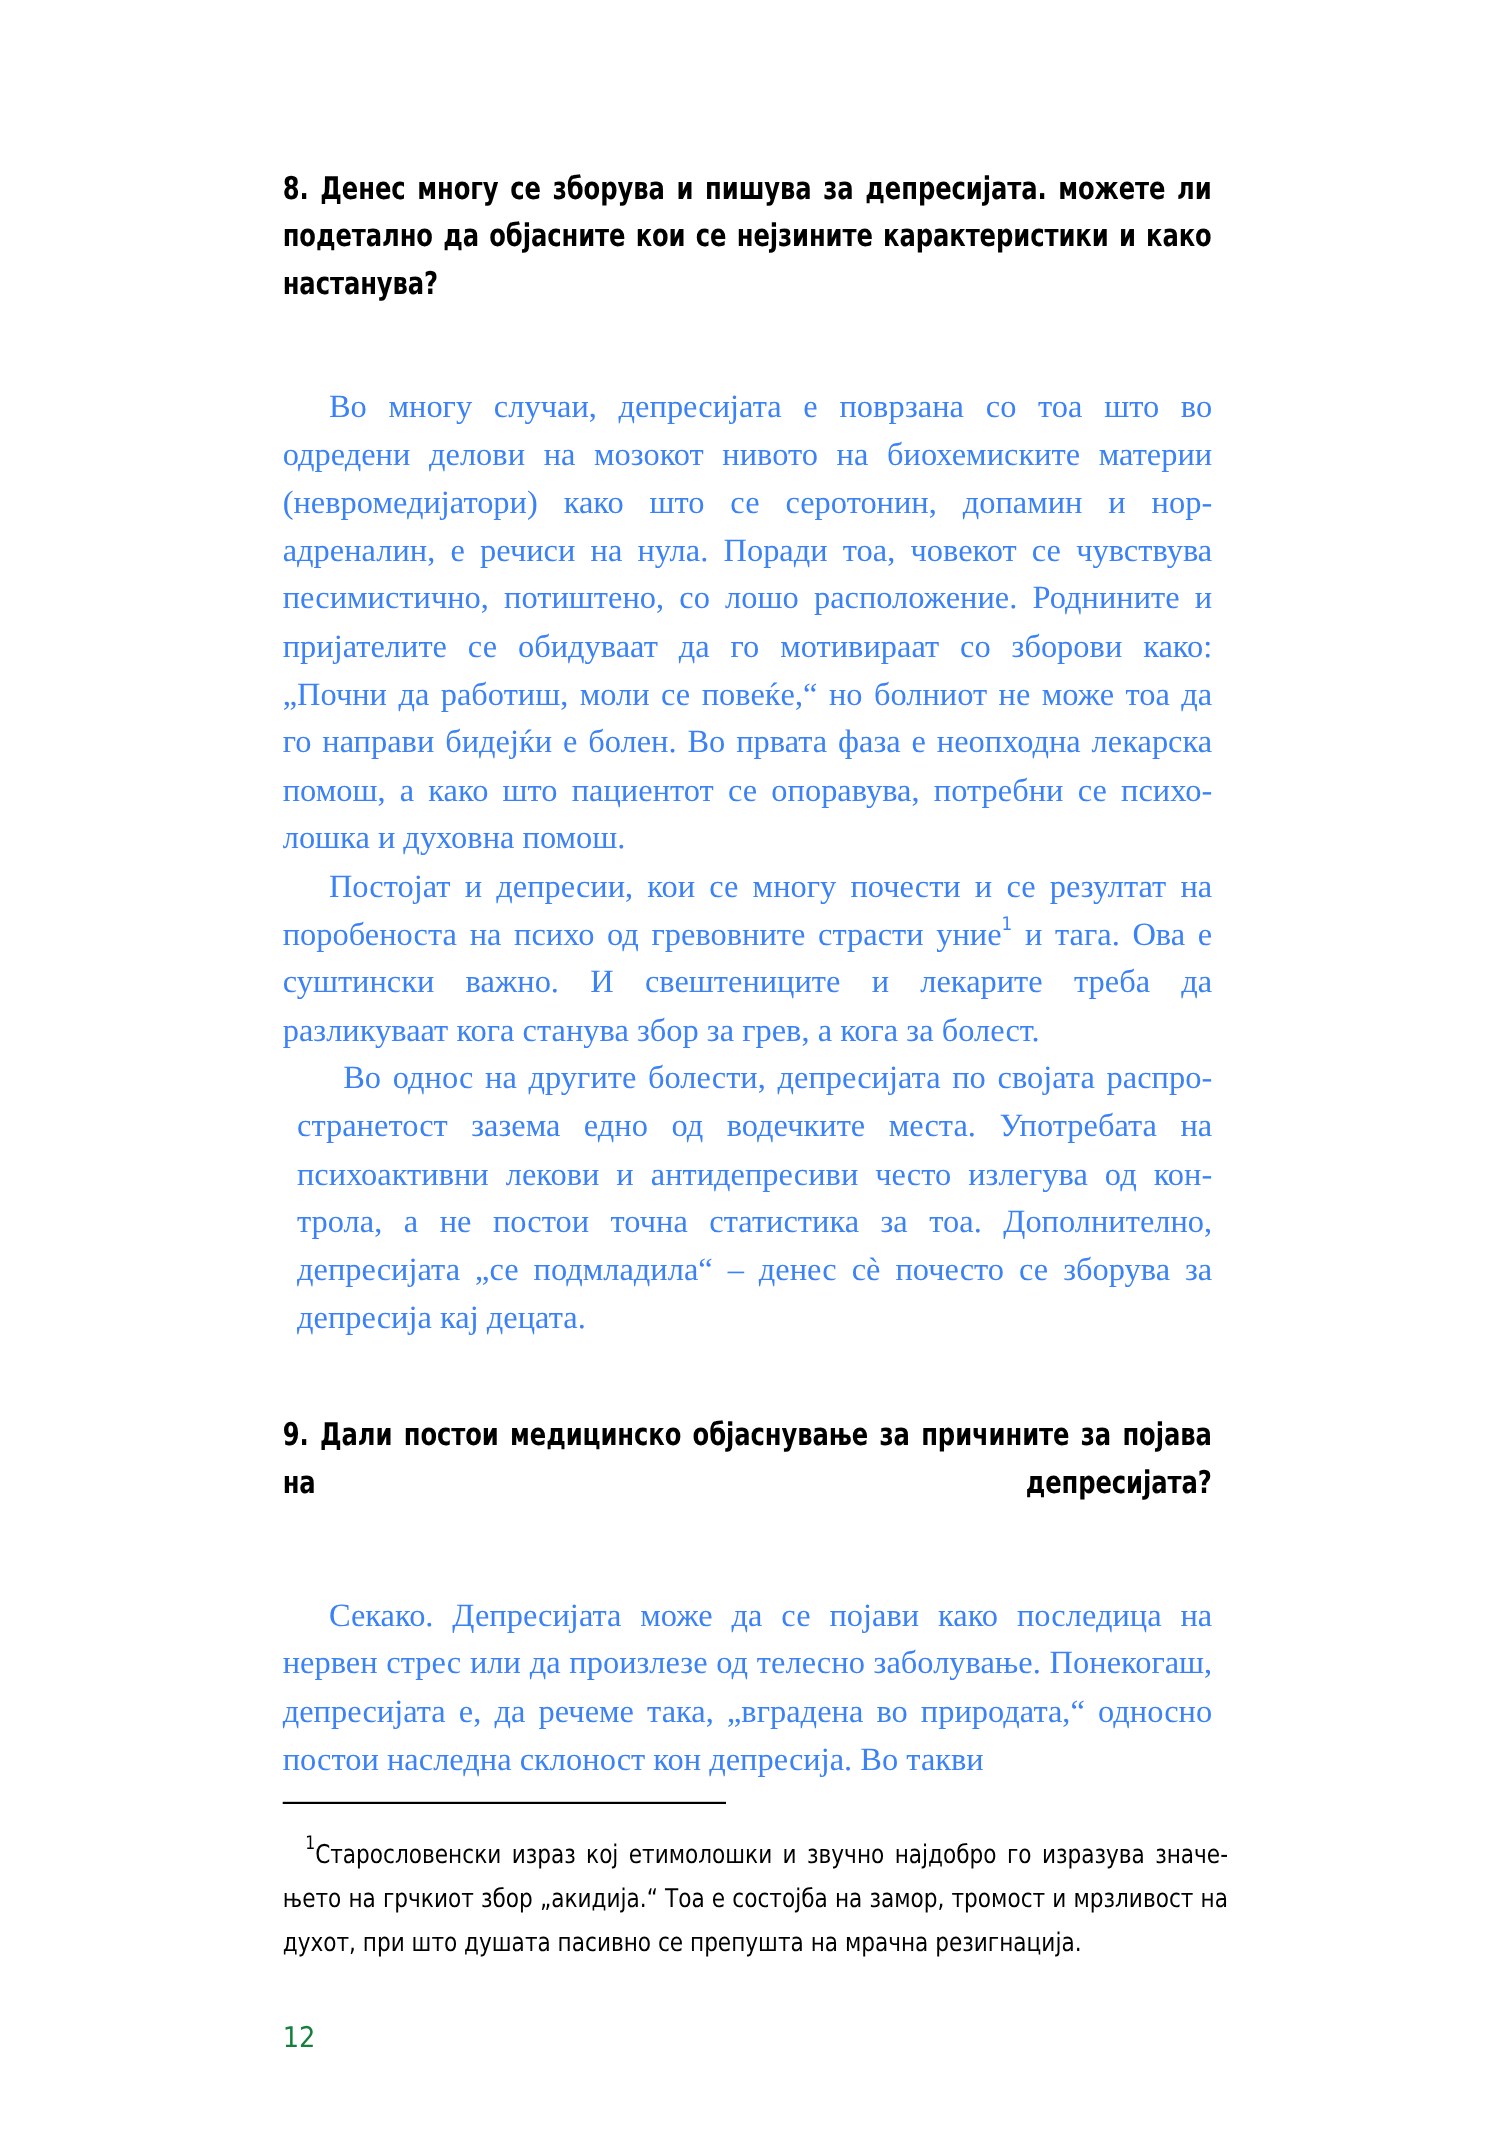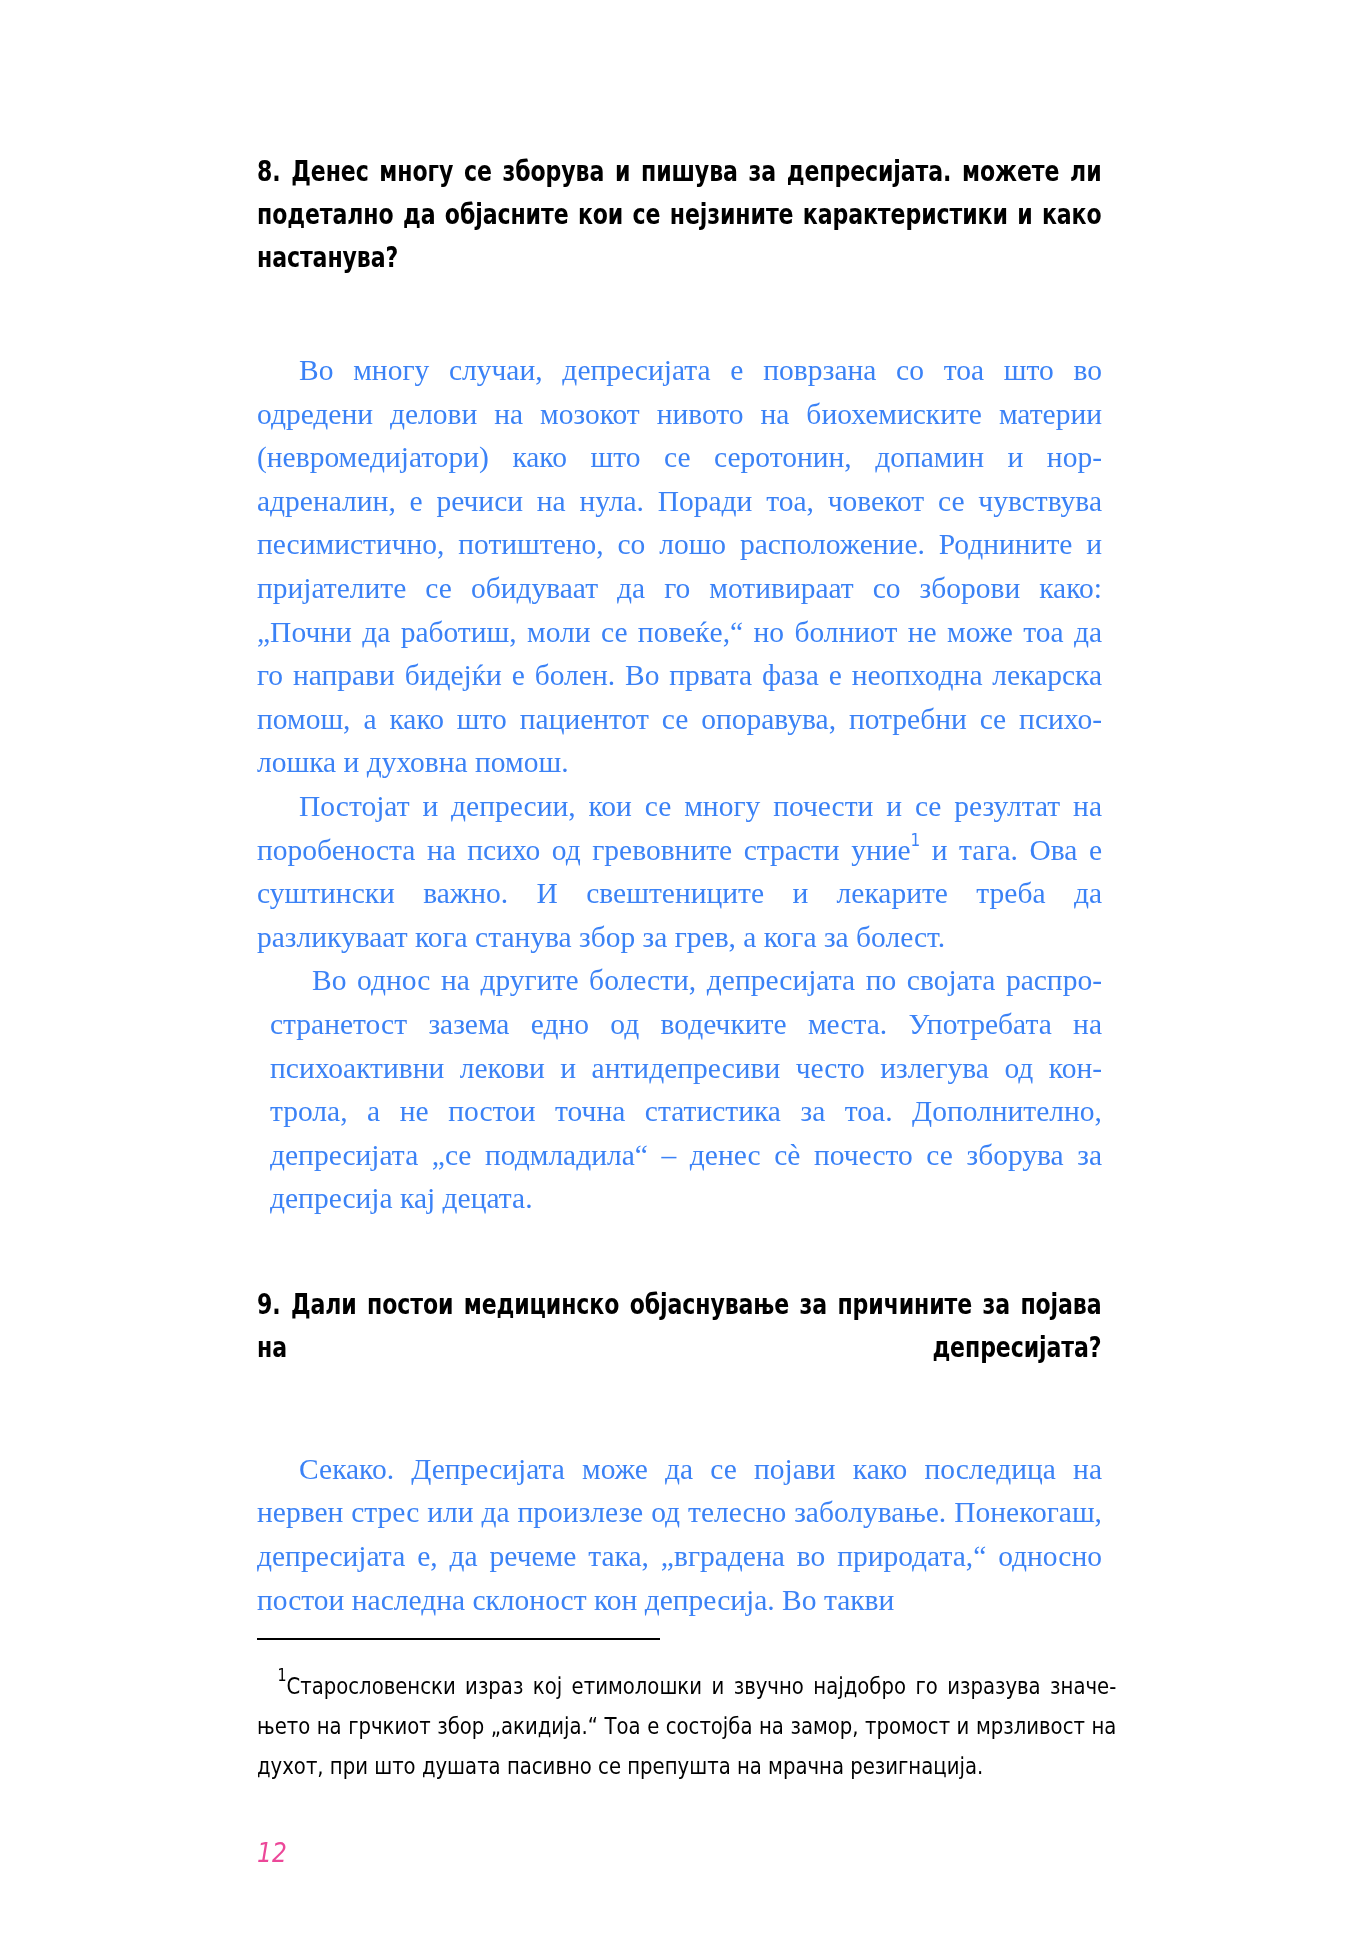--- a/index.html
+++ b/index.html
@@ -104,22 +104,21 @@
   }
 
   
   .page-number {
     position: absolute;
     left: 148px;
     top: 1838px;
     font-family: "DejaVu Sans Condensed", "Liberation Sans Narrow", "Liberation Sans", sans-serif;
     font-size: 26px;
     line-height: 30px;
-    color: #ec4899;
-    font-style: italic;
+    color: #15803d;
   }
 </style>
 </head>
 <body>
 
 <div class="page">
 
   <div class="content">
 
     <h2 class="heading" id="heading-8">8. Денес многу се зборува и пишува за депресијата. можете ли подетално да објасните кои се нејзините карактеристики и како настанува?</h2>

